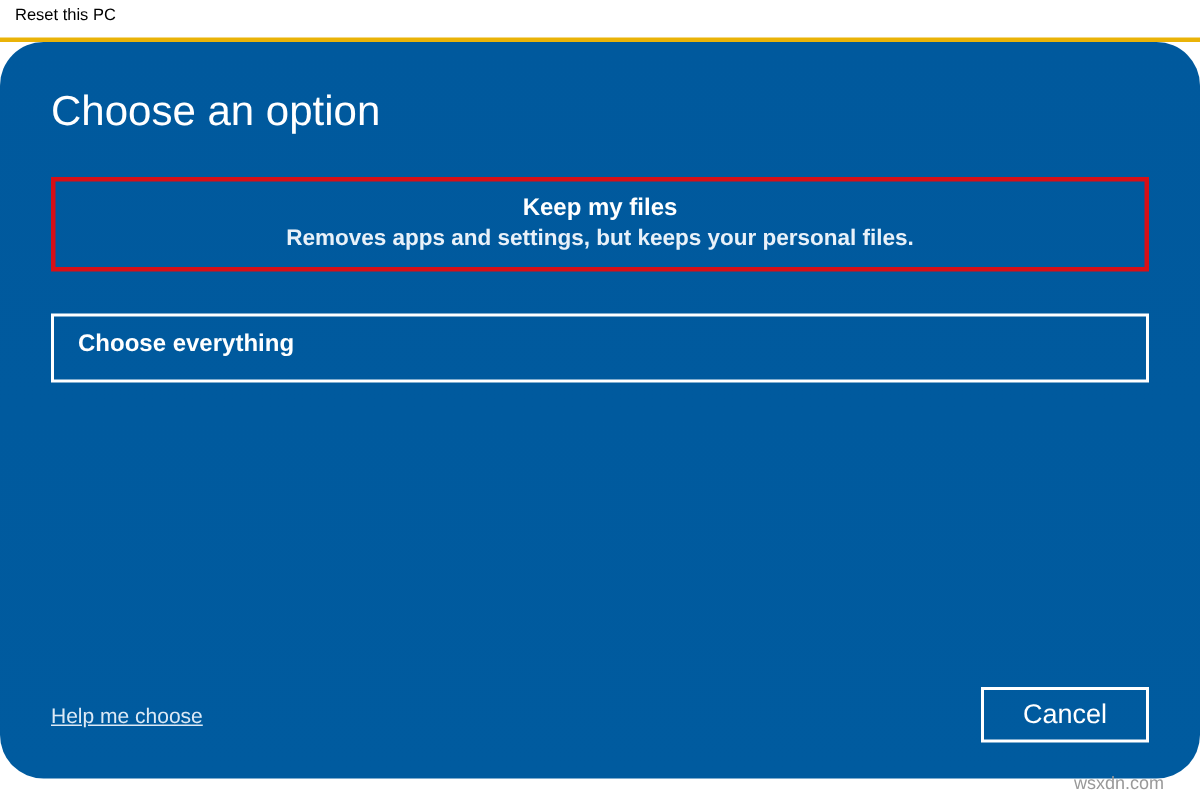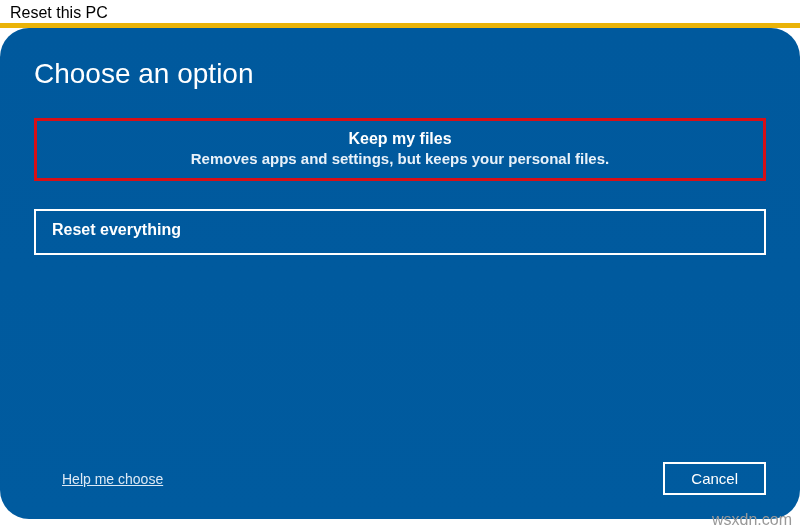--- a/index.html
+++ b/index.html
@@ -11,24 +11,24 @@
       font-family: "Segoe UI", Tahoma, sans-serif;
       background: #fff;
       width: 800px;
       height: 529px;
       overflow: hidden;
       position: relative;
     }
     .title-bar {
       height: 28px;
       padding: 4px 10px;
-      font-size: 16px;
+      font-size: 11px;
       color: #000;
       background: #fff;
-      border-bottom: 5px solid #eab308;
+      border-bottom: 3px solid #eab308;
     }
     .dialog {
       position: absolute;
       top: 28px;
       left: 0;
       right: 0;
       bottom: 10px;
       background: #005a9e;
       background: linear-gradient(#00599d, #005b9f);
       padding: 30px 34px 20px 34px;
@@ -65,63 +65,62 @@
       color: #e8f1f9;
       font-size: 15px;
       font-weight: 700;
     }
     .footer {
       margin-top: auto;
       display: flex;
       align-items: center;
       justify-content: space-between;
       padding-bottom: 4px;
-      margin-left: 28px;
     }
     .help-link {
       color: #dce9f5;
       font-size: 14px;
       text-decoration: underline;
       cursor: pointer;
     }
     .cancel-btn {
       border: 2px solid #fff;
       background: transparent;
       color: #fff;
-      font-size: 15px;
+      font-size: 18px;
       padding: 6px 26px;
       cursor: pointer;
       font-family: inherit;
     }
     .watermark {
       position: absolute;
-      right: 8px;
+      right: 24px;
       bottom: 0;
-      font-size: 16px;
+      font-size: 12px;
       color: #999;
       text-align: center;
     }
   </style>
 </head>
 <body>
 
 <div class="title-bar">
   <span>Reset this PC</span>
 </div>
 
 <div class="dialog">
   <h1 class="heading">Choose an option</h1>
 
   <div class="option highlight">
     <div class="option-title">Keep my files</div>
     <div class="option-desc">Removes apps and settings, but keeps your personal files.</div>
   </div>
 
   <div class="option">
-    <div class="option-title">Reset everything</div>
+    <div class="option-title">Choose everything</div>
   </div>
 
   <div class="footer">
     <a class="help-link">Help me choose</a>
     <button class="cancel-btn">Cancel</button>
   </div>
 </div>
 
 <div class="watermark">wsxdn.com</div>
 

